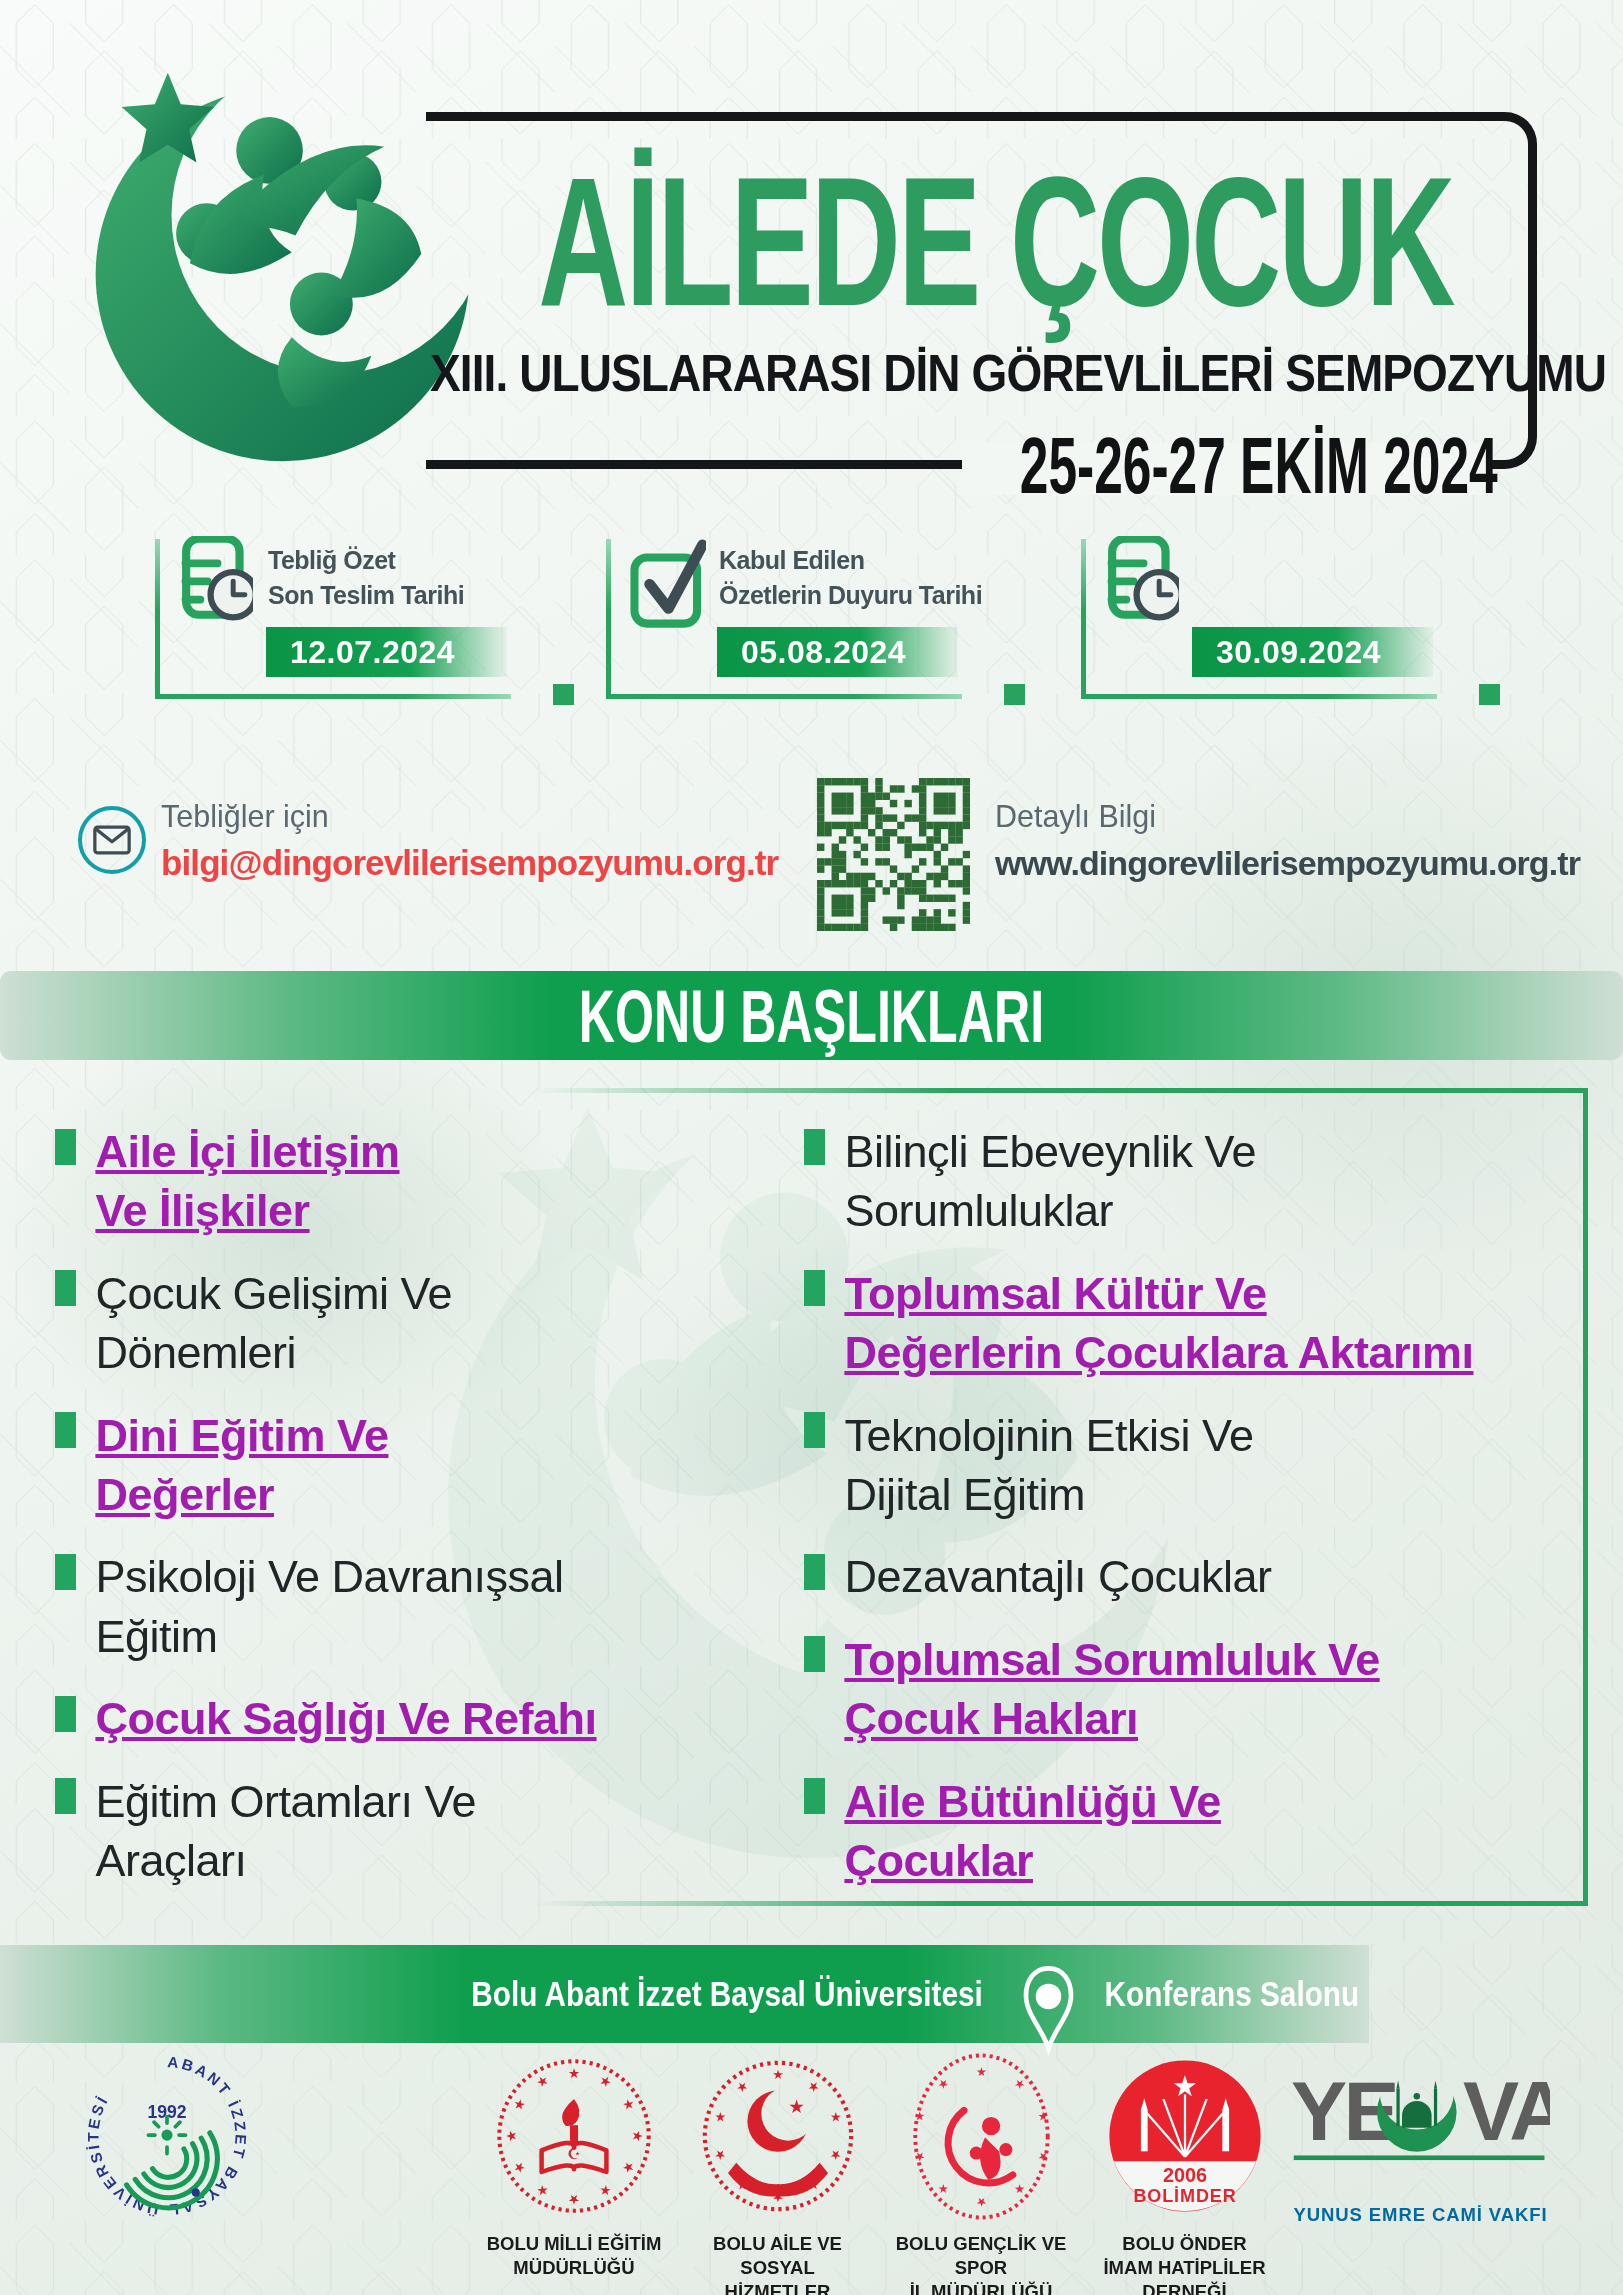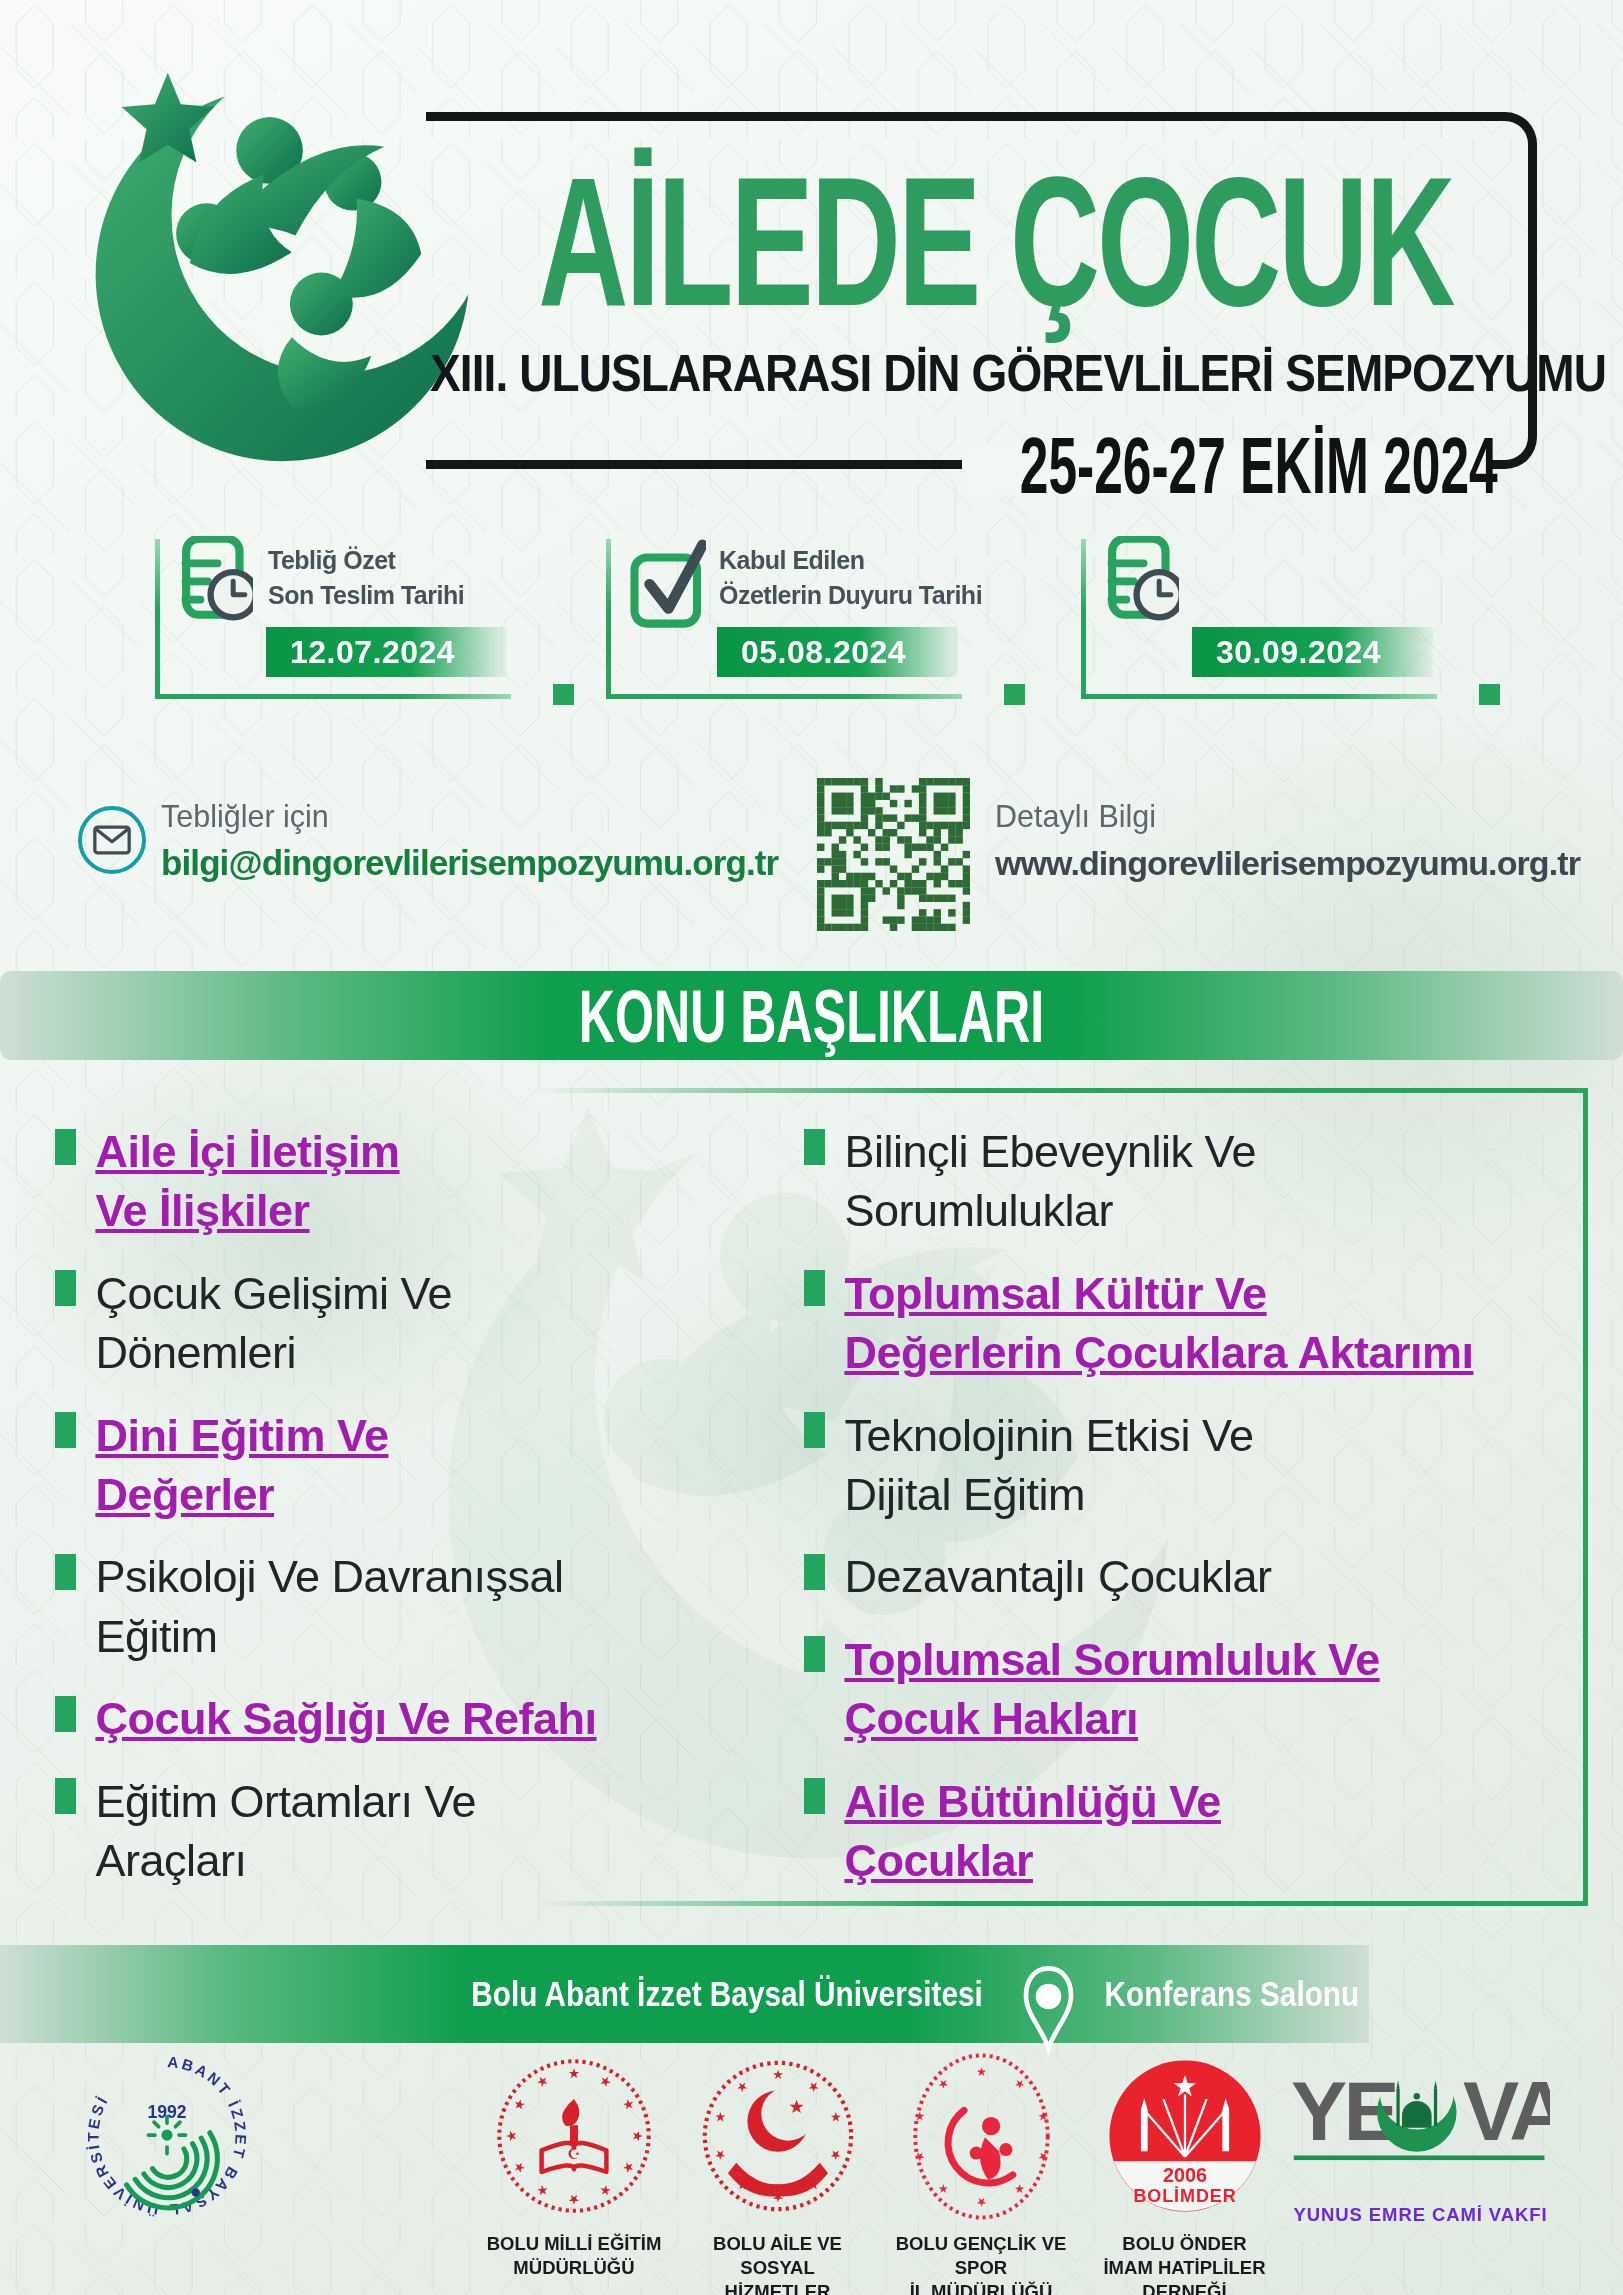--- a/index.html
+++ b/index.html
@@ -44,21 +44,21 @@
     background:linear-gradient(90deg,#0a9546,#14a051 60%,rgba(20,160,81,.05));}
   .card .date-text{display:block;line-height:50px;padding-left:24px;font-size:32px;font-weight:800;
     color:#ffffff;letter-spacing:0.5px;}
 
   
   .c-circle{position:absolute;left:78px;top:806px;width:68px;height:68px;border:4.2px solid #12a0a8;
     border-radius:50%;box-sizing:border-box;display:flex;align-items:center;justify-content:center;z-index:2;}
   .c-label{position:absolute;font-size:30.5px;font-weight:400;color:#5a6870;z-index:2;}
   .c-label-email{left:161px;top:799px;}
   .c-label-info{left:995px;top:799px;}
-  .c-email{position:absolute;left:161px;top:843px;font-size:35px;font-weight:800;color:#15803d;
+  .c-email{position:absolute;left:161px;top:843px;font-size:35px;font-weight:800;color:#ef4444;
     letter-spacing:-0.9px;z-index:2;}
   .c-site{position:absolute;left:995px;top:844px;font-size:34px;font-weight:800;color:#3a4850;
     letter-spacing:-0.9px;z-index:2;}
   .qr{position:absolute;left:817px;top:778px;width:153px;height:153px;z-index:2;}
 
   
   .topics-banner{position:absolute;left:0;top:971px;width:1623px;height:89px;z-index:2;
     background:linear-gradient(90deg,#cfdfd4 0%,#5cb983 18%,#0f9e4e 34%,#0f9e4e 66%,#5cb983 82%,#cfdfd4 100%);
     display:flex;align-items:center;justify-content:center;border-radius:11px;}
   .topics-banner .t{font-size:57px;font-weight:800;color:#ffffff;transform:scale(.88,1.3);letter-spacing:0;}
@@ -85,21 +85,21 @@
 
   
   .orgs{position:absolute;left:0;top:2047px;width:1623px;height:245px;z-index:2;}
   .org{position:absolute;display:flex;flex-direction:column;align-items:center;}
   .org .logo-wrap{height:178px;display:flex;align-items:center;justify-content:center;}
   .org-caption{margin-top:6.5px;font-size:18.5px;font-weight:700;color:#181a1b;text-align:center;
     white-space:pre-line;line-height:1.3;}
   .org-1{left:79px;width:176px;} .org-2{left:282px;width:167px;} .org-3{left:477px;width:194px;}
   .org-4{left:685px;width:185px;} .org-5{left:886px;width:190px;} .org-6{left:1101px;width:167px;}
   .org-7{left:1277px;width:287px;}
-  .org-7 .org-caption{margin-top:-22px;color:#6d28d9;letter-spacing:0.9px;}
+  .org-7 .org-caption{margin-top:-22px;color:#0369a1;letter-spacing:0.9px;}
 </style>
 </head>
 <body>
 
 <svg class="pattern" xmlns="http://www.w3.org/2000/svg" viewBox="0 0 3508 4961" width="1623" height="2295">
   <defs>
     <pattern id="geo" width="300" height="300" patternUnits="userSpaceOnUse">
       <g fill="none" stroke="#c3d2c7" stroke-width="2">
         <path d="M75 10 L115 50 L115 150 L75 190 L35 150 L35 50 Z"></path>
         <path d="M225 110 L265 150 L265 250 L225 290 L185 250 L185 150 Z"></path>

